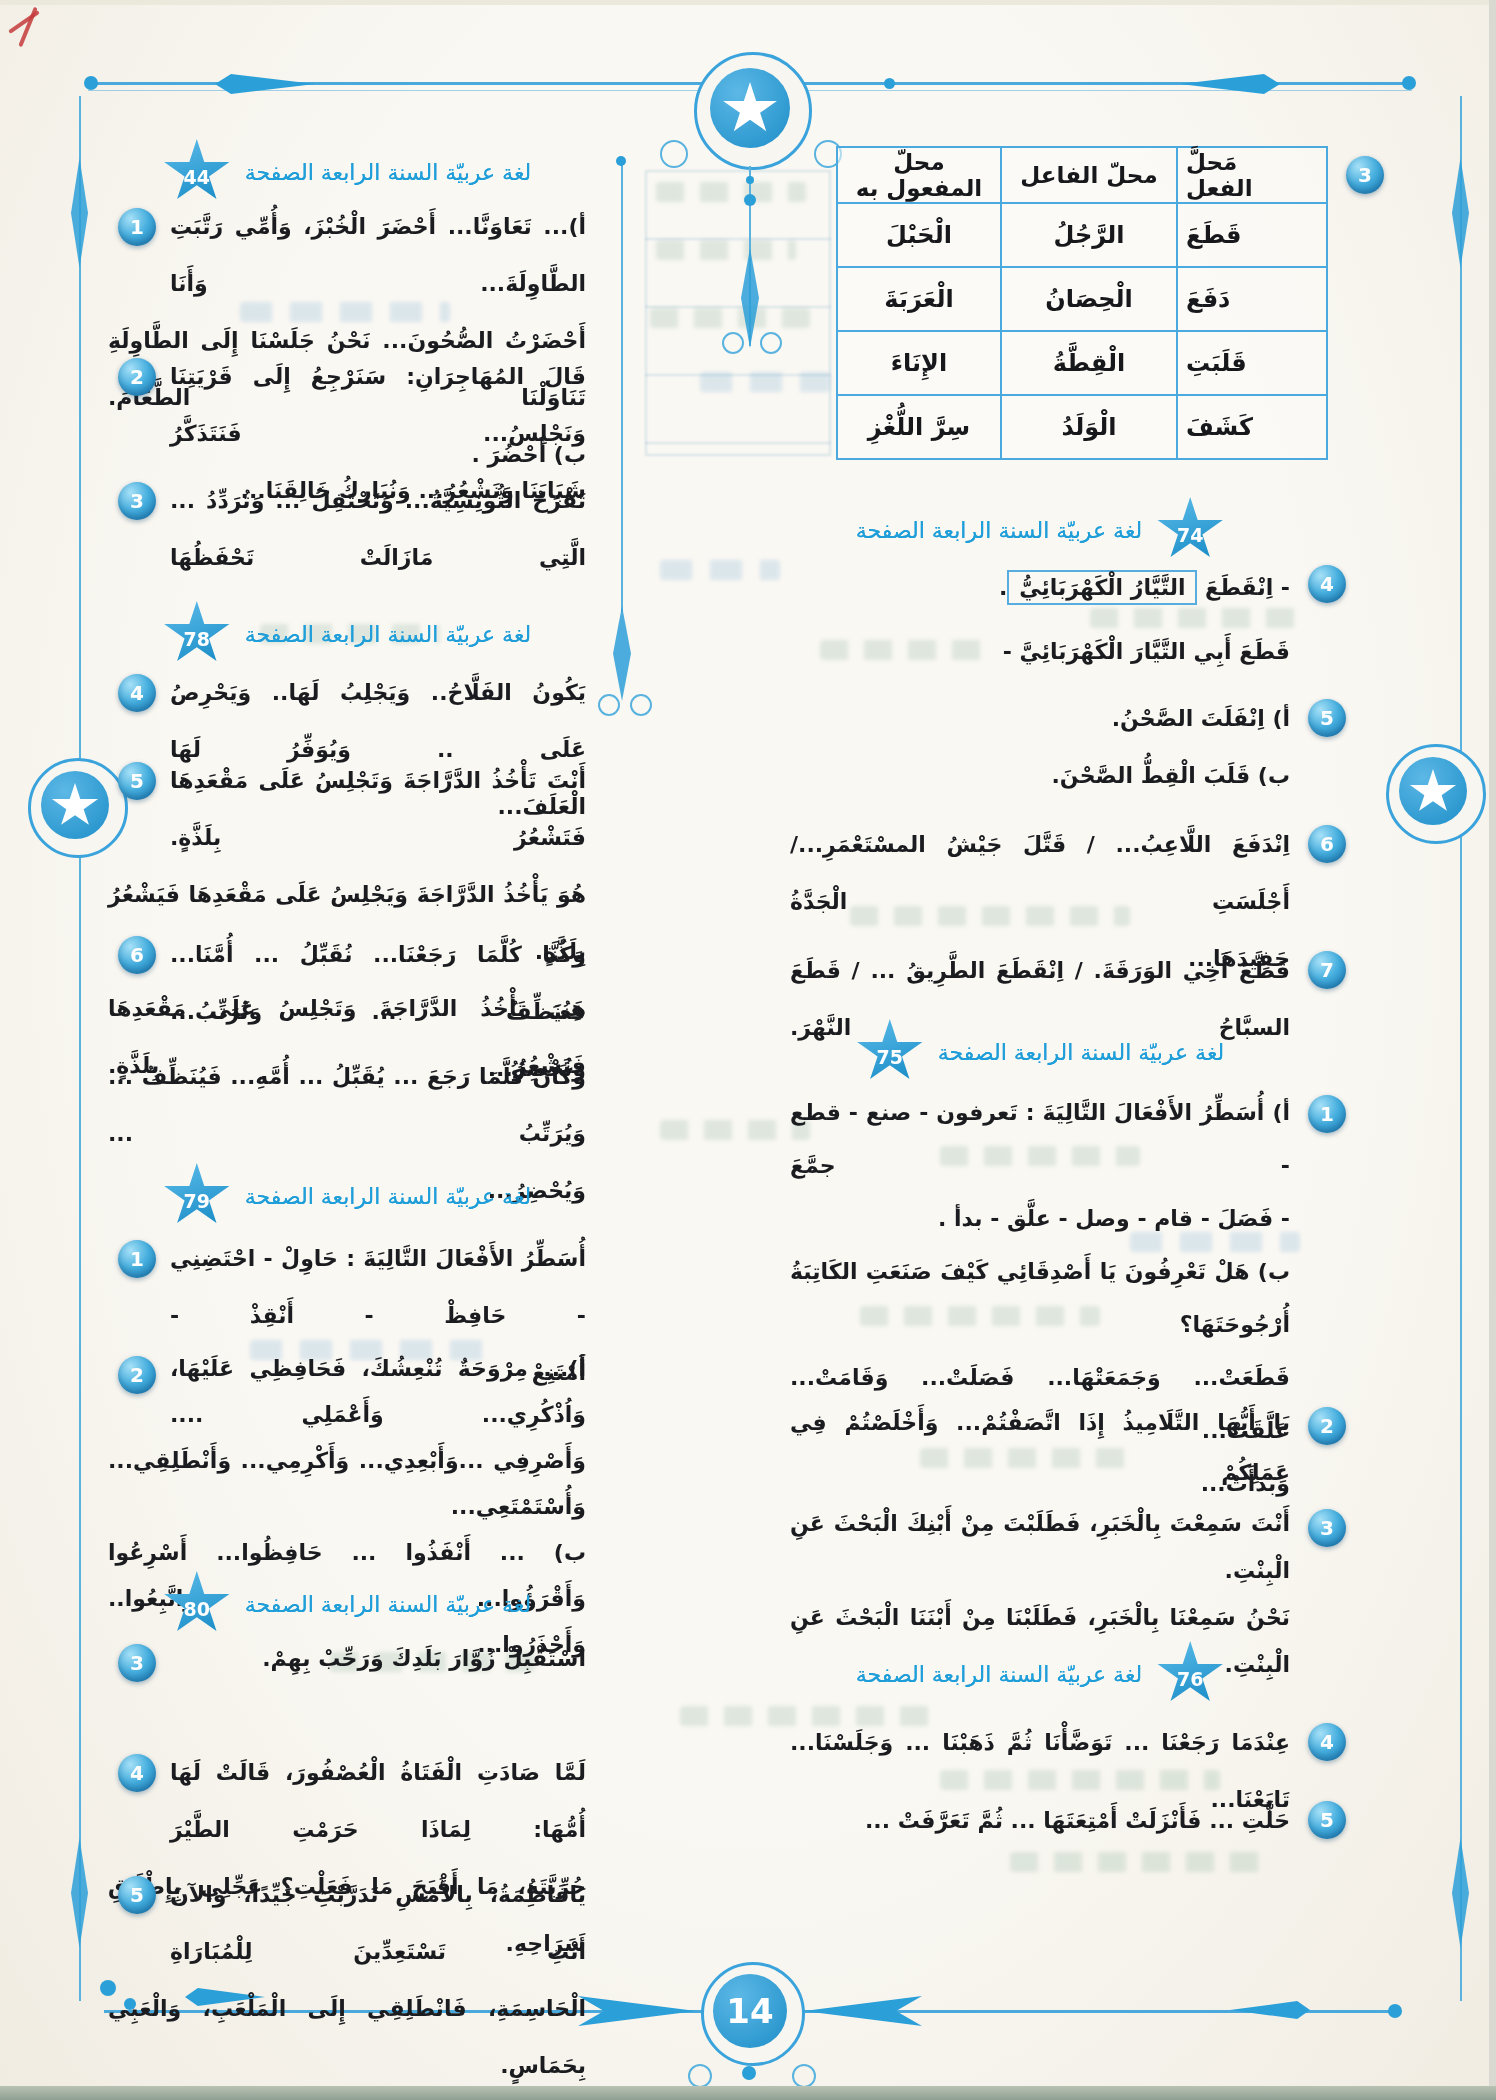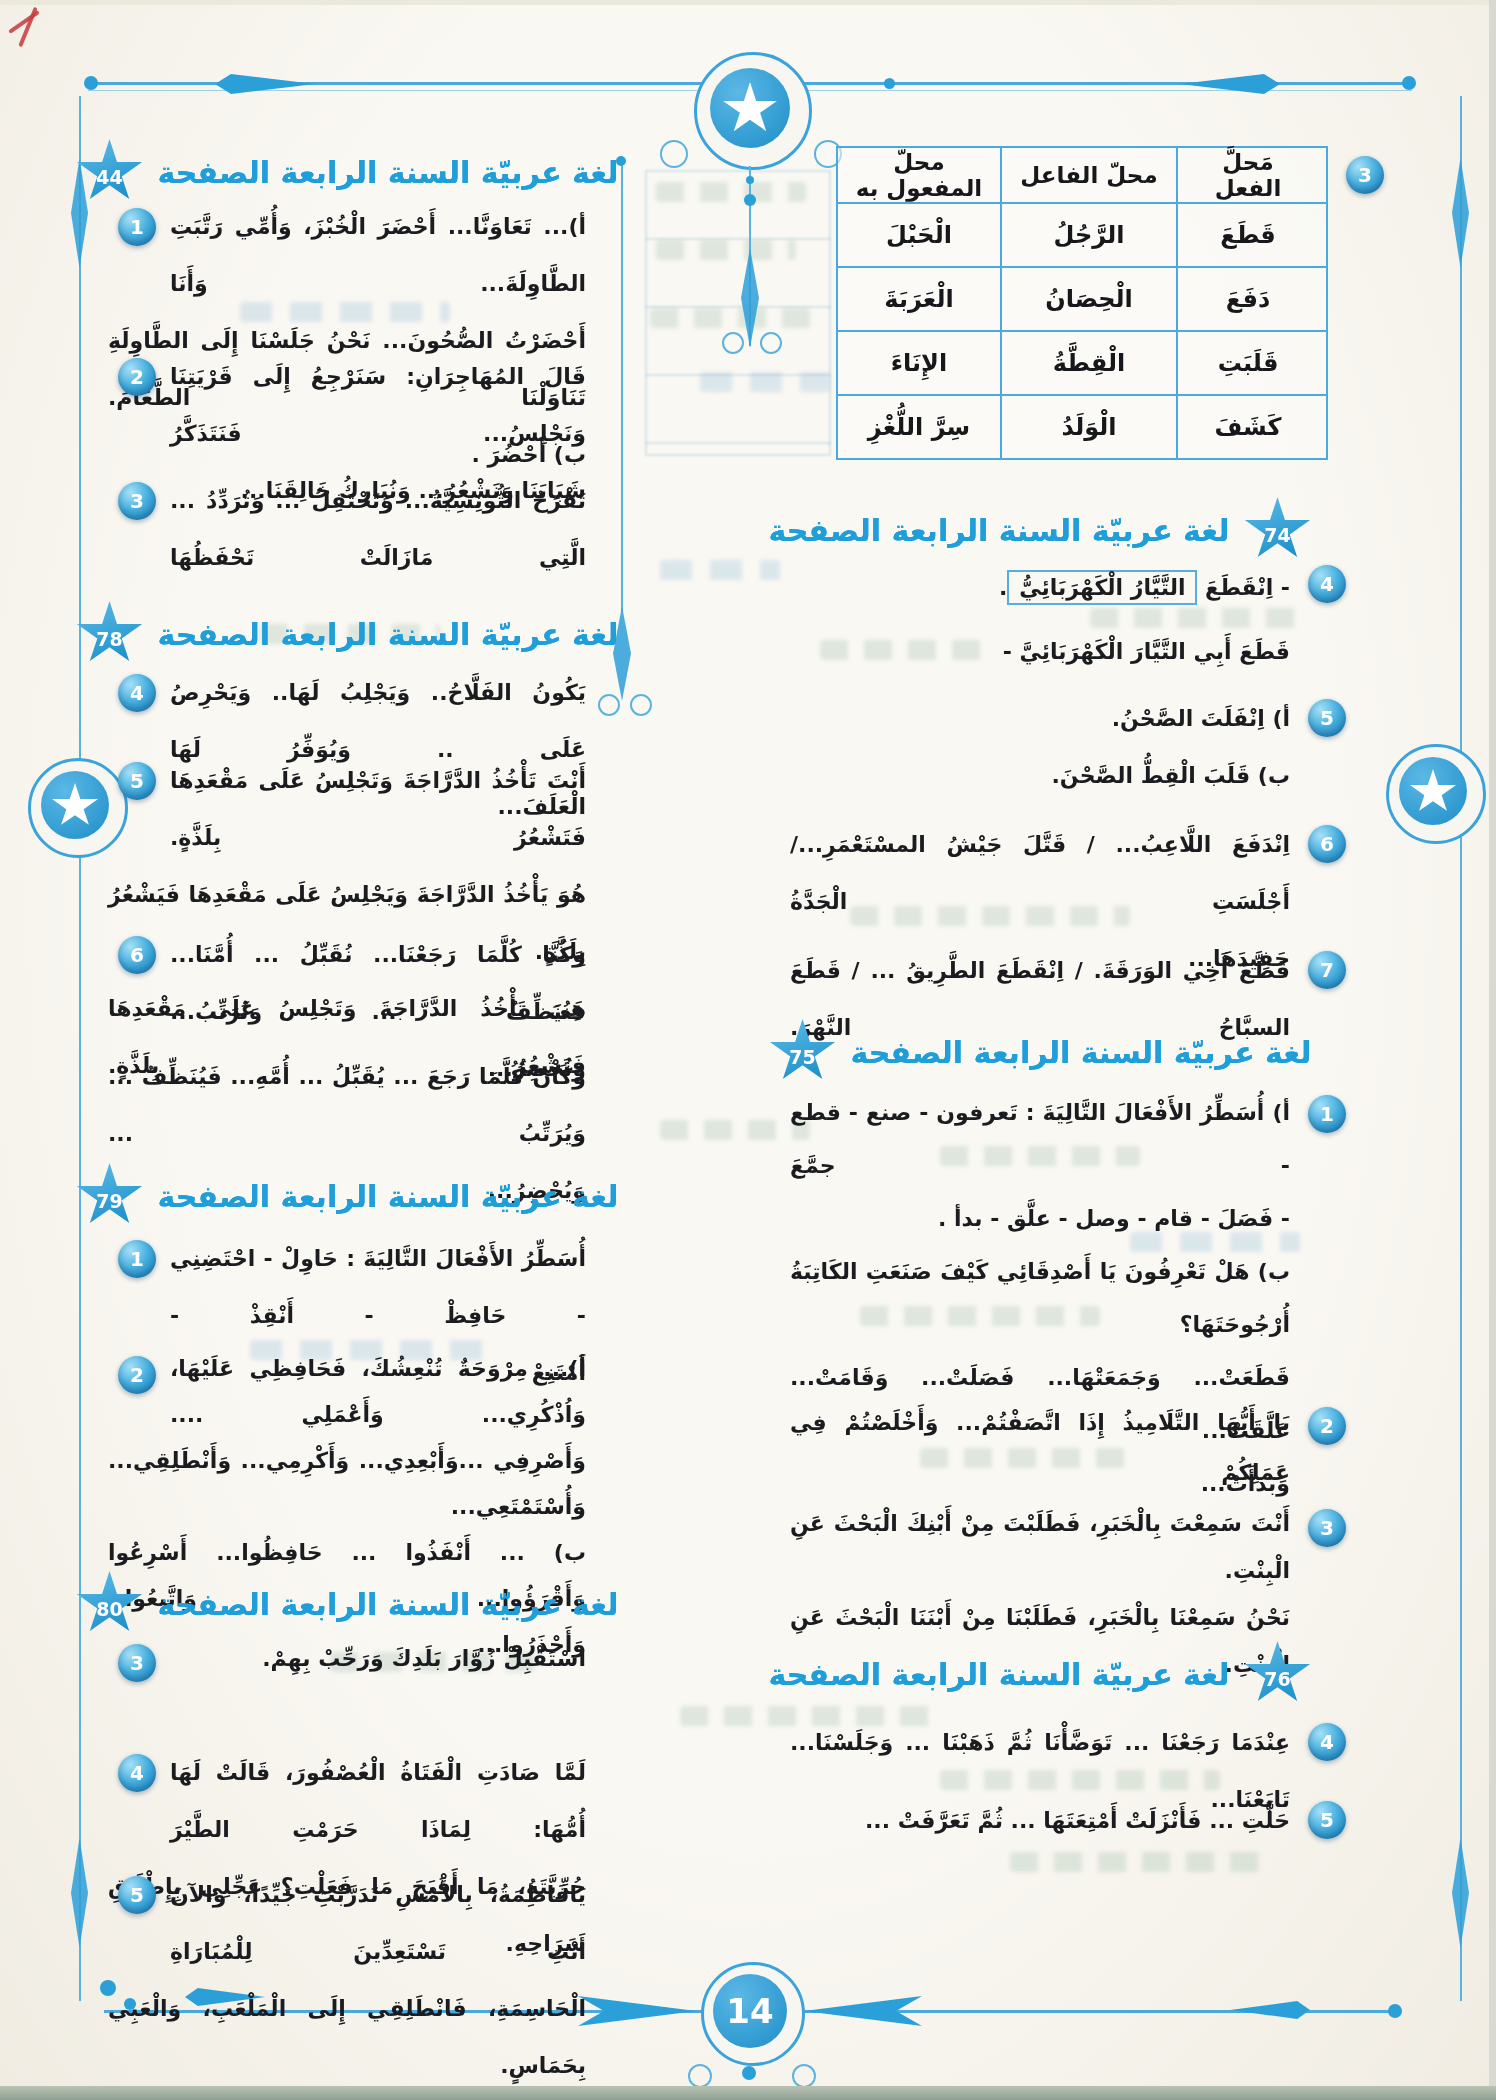--- a/index.html
+++ b/index.html
@@ -16,40 +16,40 @@
   .jline{text-align:justify;text-align-last:justify;-moz-text-align-last:justify;}
   .rline{text-align:right;}
   .indent{margin-left:62px;}
   .lh46 .line{line-height:46px;}
   .lh50 .line{line-height:50px;}
   .lh53 .line{line-height:53px;}
   .lh47 .line{line-height:47px;}
   .lh64 .line{line-height:64px;}
   
   .head{position:absolute;display:flex;align-items:center;justify-content:center;gap:14px;height:76px;}
-  .htitle{color:#1f9ed9;font-weight:bold;font-size:30px;white-space:nowrap;text-shadow:0 0 .6px #1f9ed9;}
+  .htitle{color:#1f9ed9;font-weight:normal;font-size:22px;white-space:nowrap;text-shadow:0 0 .6px #1f9ed9;}
   .star{position:relative;width:68px;height:66px;flex:0 0 auto;
     background:linear-gradient(160deg,#55b7e6 10%,#1a8dc7 90%);
     clip-path:polygon(50% 0%,61% 35%,98% 35%,68% 57%,79% 91%,50% 70%,21% 91%,32% 57%,2% 35%,39% 35%);
     display:flex;align-items:center;justify-content:center;}
   .star span{color:#fff;font-size:19px;font-weight:bold;padding-top:10px;}
   
   .badge{position:absolute;width:38px;height:38px;border-radius:50%;z-index:5;
     background:radial-gradient(circle at 33% 28%, #a6e0f7 0%, #45aede 48%, #1679b5 100%);
     color:#fff;font-size:20px;font-weight:bold;display:flex;align-items:center;justify-content:center;
     box-shadow:0 2px 5px rgba(0,60,100,.35), inset 0 -4px 6px rgba(0,40,80,.25);}
   .lbadge{left:10px;top:10px;}
   .rbadge{right:-56px;top:9px;}
   
   .anstable{position:absolute;left:836px;top:146px;border-collapse:collapse;}
   .anstable th,.anstable td{border:2px solid #4aa9de;font-weight:bold;color:#17181b;
     text-align:center;padding:0 8px;background:rgba(252,251,247,.55);}
   .anstable th{height:54px;font-size:23px;}
   .anstable td{height:62px;font-size:24px;}
-  .anstable th:first-child,.anstable td:first-child{text-align:center;padding-right:16px;}
+  .anstable th:first-child,.anstable td:first-child{text-align:left;padding-right:16px;}
   .boxed{border:2px solid #57ace0;padding:3px 10px;}
   .hl{position:absolute;background:#49a9dc;}
   .vl{position:absolute;background:#5ab3df;}
   .hdia{position:absolute;background:#2b9fd8;clip-path:polygon(0 50%,16% 0,100% 50%,16% 100%);}
   .flipx{transform:scaleX(-1);}
   .vdia{position:absolute;background:#2b9fd8;clip-path:polygon(50% 0,100% 50%,50% 100%,0 50%);opacity:.85;}
   .dot{position:absolute;border-radius:50%;background:#2b9fd8;}
   .curl{position:absolute;border:2px solid #5ab3df;border-radius:50%;}
   .ring{position:absolute;border:3px solid #3aa3dc;border-radius:50%;background:#f8f6f1;}
   .bluecirc{position:absolute;border-radius:50%;background:radial-gradient(circle at 35% 30%,#5cb8e6,#1d8ec8);}

